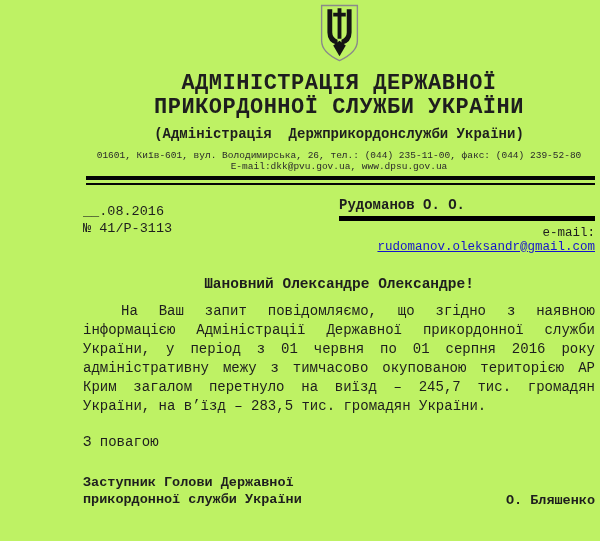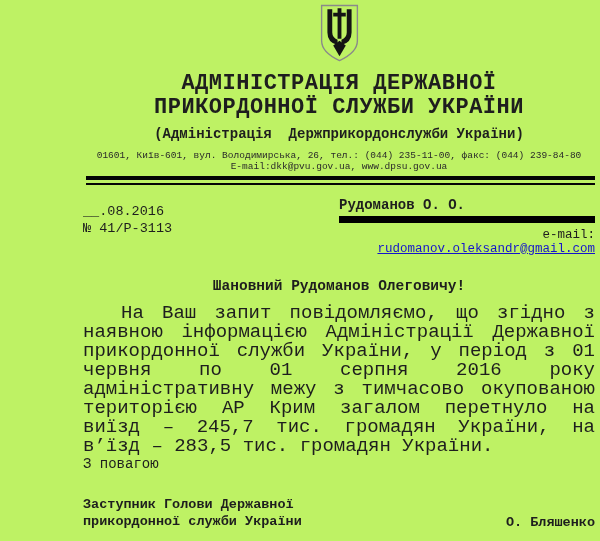--- a/index.html
+++ b/index.html
@@ -87,21 +87,21 @@
     line-height: 17px;
     padding-top: 6px;
   }
   .ref-right {
     width: 256px;
   }
   .recipient-name {
     font-weight: bold;
     font-size: 14px;
     padding-bottom: 3px;
-    border-bottom: 7px solid #000000;
+    border-bottom: 5px solid #000000;
   }
   .recipient-email {
     font-size: 12.5px;
     margin-top: 5px;
     text-align: right;
   }
   .recipient-email a {
     color: #1414cc;
     text-decoration: underline;
     cursor: pointer;
@@ -110,30 +110,31 @@
   
   .salutation {
     text-align: center;
     font-weight: bold;
     font-size: 14.5px;
     margin-top: 22px;
   }
   .para {
     margin: 0;
     margin-top: 10px;
-    font-size: 19px;
+    font-size: 14px;
     line-height: 19px;
     text-align: justify;
     text-indent: 38px;
   }
   .para.second {
     margin-top: 0;
   }
   .closing {
     font-size: 14px;
+    margin-top: 18px;
   }
 
   
   .sig-row {
     display: flex;
     justify-content: space-between;
     align-items: flex-end;
     margin-top: 24px;
   }
   .sig-position {
@@ -164,21 +165,21 @@
         <path d="M34.5 5.5 h-5 v24 q0 5 -5.5 7.5 l0 5.5 q10.5 -2.5 10.5 -13 z" fill="#141414"></path>
 
         <path d="M22 38 l6.5 5 -6.5 11 -6.5 -11 z" fill="#141414"></path>
       </svg>
     </span>
     <div class="org-title">
       <div>АДМІНІСТРАЦІЯ ДЕРЖАВНОЇ</div>
       <div>ПРИКОРДОННОЇ СЛУЖБИ УКРАЇНИ</div>
     </div>
     <div class="org-short">(Адміністрація  Держприкордонслужби України)</div>
-    <div class="org-address">01601, Київ-601, вул. Володимирська, 26, тел.: (044) 235-11-00, факс: (044) 239-84-80</div>
+    <div class="org-address">01601, Київ-601, вул. Володимирська, 26, тел.: (044) 235-11-00, факс: (044) 239-52-80</div>
     <div class="org-contacts">E-mail:dkk@pvu.gov.ua, www.dpsu.gov.ua</div>
   </div>
 
   <div class="rule-wrap">
     <div class="rule-thick"></div>
     <div class="rule-thin"></div>
   </div>
 
   <div class="ref-row">
     <div class="ref-left">
@@ -187,21 +188,21 @@
     </div>
     <div class="ref-right">
       <div class="recipient-name">Рудоманов О. О.</div>
       <div class="recipient-email">
         <span>e-mail: </span><a>rudomanov.oleksandr@gmail.com</a>
       </div>
     </div>
   </div>
 
   <div class="content">
-    <div class="salutation">Шановний Рудоманов Олеговичу!</div>
+    <div class="salutation">Шановний Олександре Олександре!</div>
     <p class="para">На Ваш запит повідомляємо, що згідно з наявною інформацією Адміністрації Державної прикордонної служби України, у період з 01 червня по 01 серпня 2016 року адміністративну межу з тимчасово окупованою територією АР Крим загалом перетнуло на виїзд – 245,7 тис. громадян України, на в’їзд – 283,5 тис. громадян України.</p>
     <div class="closing">З повагою</div>
 
     <div class="sig-row">
       <div class="sig-position">
         <div>Заступник Голови Державної</div>
         <div>прикордонної служби України</div>
       </div>
       <div class="sig-name">О. Бляшенко</div>
     </div>

